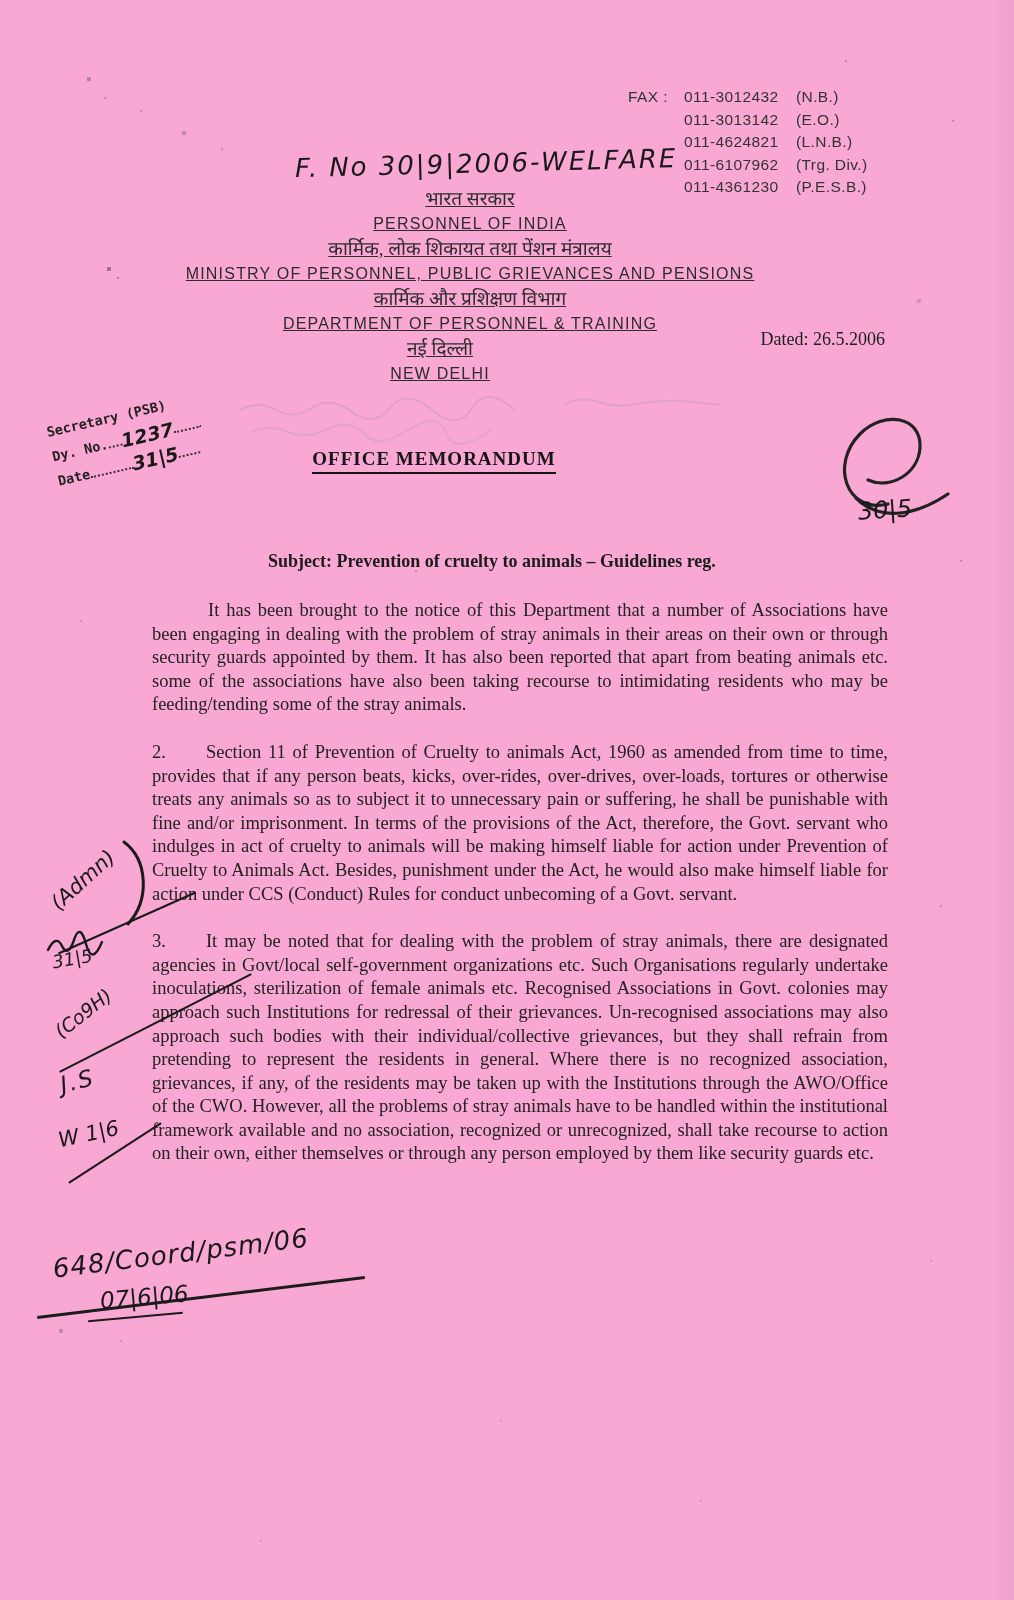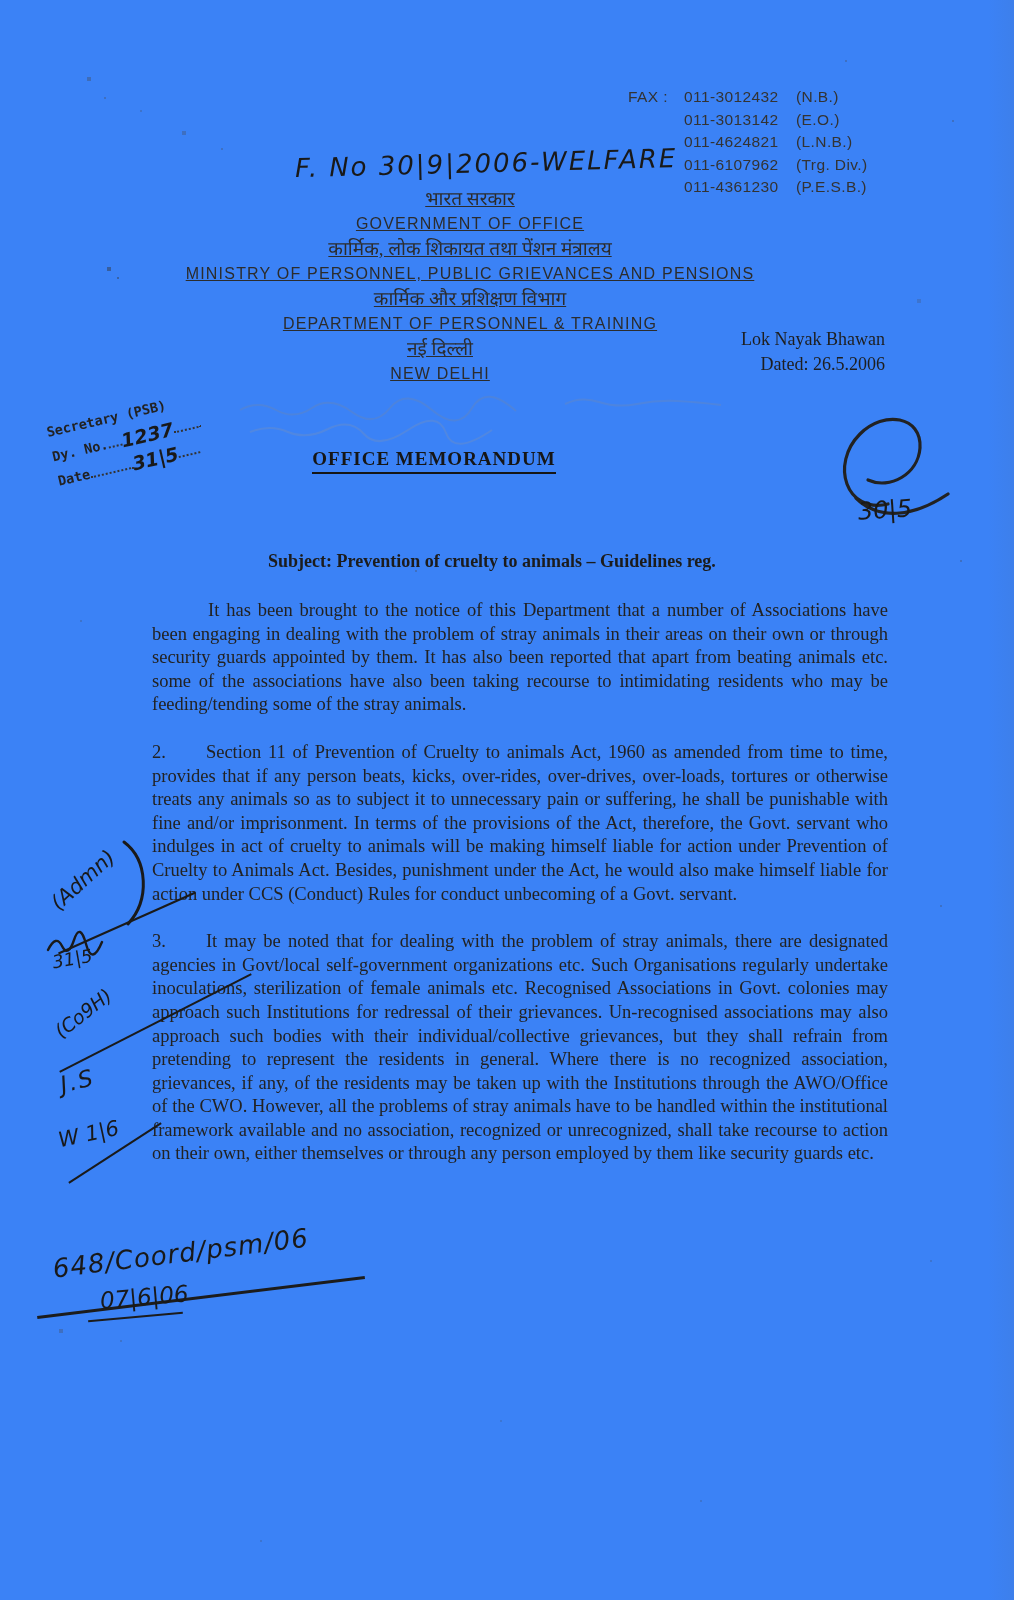--- a/index.html
+++ b/index.html
@@ -1,19 +1,19 @@
 <!DOCTYPE html>
 <html><head>
 <meta charset="utf-8">
 <style>
   * { margin:0; padding:0; box-sizing:border-box; }
   html,body { background:#e8e8e6; }
   .page {
     position:relative; width:1014px; height:1600px; margin:0 auto;
-    background:#3b82f6; overflow:hidden;
+    background:#f9a8d4; overflow:hidden;
     font-family:"Liberation Serif", serif; color:#232323;
   }
   
   .edge-shade { position:absolute; right:0; top:0; width:26px; height:100%;
     background:linear-gradient(to right, rgba(0,0,0,0) 0%, rgba(90,90,90,0.07) 100%); }
   .speckles { position:absolute; top:0; left:0; width:2px; height:2px; background:transparent;
     box-shadow: 88px 78px 0 1px rgba(70,70,70,.35), 104px 97px 0 rgba(70,70,70,.3),
       140px 110px 0 rgba(70,70,70,.25), 183px 132px 0 1px rgba(70,70,70,.3),
       221px 148px 0 rgba(70,70,70,.28), 108px 268px 0 1px rgba(50,50,50,.45),
       117px 277px 0 rgba(50,50,50,.4), 952px 120px 0 rgba(70,70,70,.3),
@@ -128,31 +128,30 @@
       <span class="fax-label"></span>
       <span class="fax-number">011-4361230</span>
       <span class="fax-dept">(P.E.S.B.)</span>
     </div>
   </div>
 
   <div class="file-no hw">F. No 30|9|2006-WELFARE</div>
 
   <div class="letterhead">
     <div class="lh-hindi">भारत सरकार</div>
-    <div class="lh-eng">GOVERNMENT OF OFFICE</div>
+    <div class="lh-eng">PERSONNEL OF INDIA</div>
     <div class="lh-hindi">कार्मिक, लोक शिकायत तथा पेंशन मंत्रालय</div>
     <div class="lh-eng">MINISTRY OF PERSONNEL, PUBLIC GRIEVANCES AND PENSIONS</div>
     <div class="lh-hindi">कार्मिक और प्रशिक्षण विभाग</div>
     <div class="lh-eng">DEPARTMENT OF PERSONNEL &amp; TRAINING</div>
     <div class="lh-hindi lh-city">नई दिल्ली</div>
     <div class="lh-eng lh-city">NEW DELHI</div>
   </div>
 
   <div class="addr">
-    <div>Lok Nayak Bhawan</div>
     <div>Dated: 26.5.2006</div>
   </div>
 
   <div class="stamp">
     <div>Secretary (PSB)</div>
     <div>
       <span>Dy. No.</span><span class="dotline" style="width:14px"></span><span class="hw">1237</span><span class="dotline" style="width:28px"></span>
     </div>
     <div>
       <span>Date</span><span class="dotline" style="width:44px"></span><span class="hw">31|5</span><span class="dotline" style="width:22px"></span>

